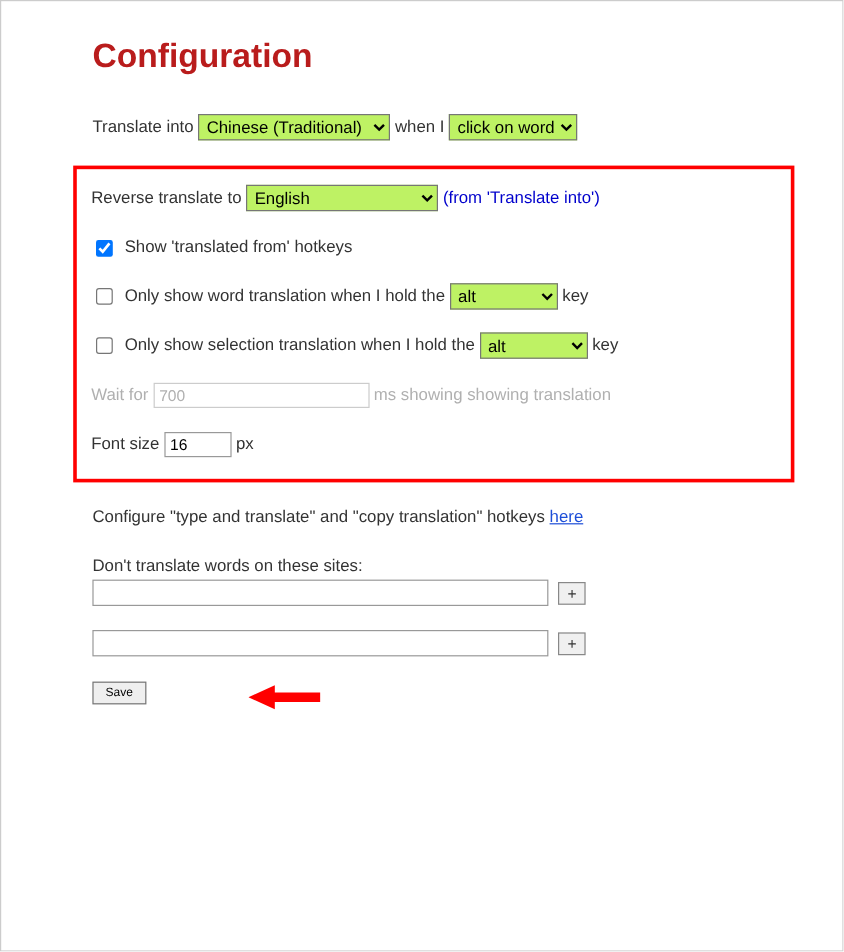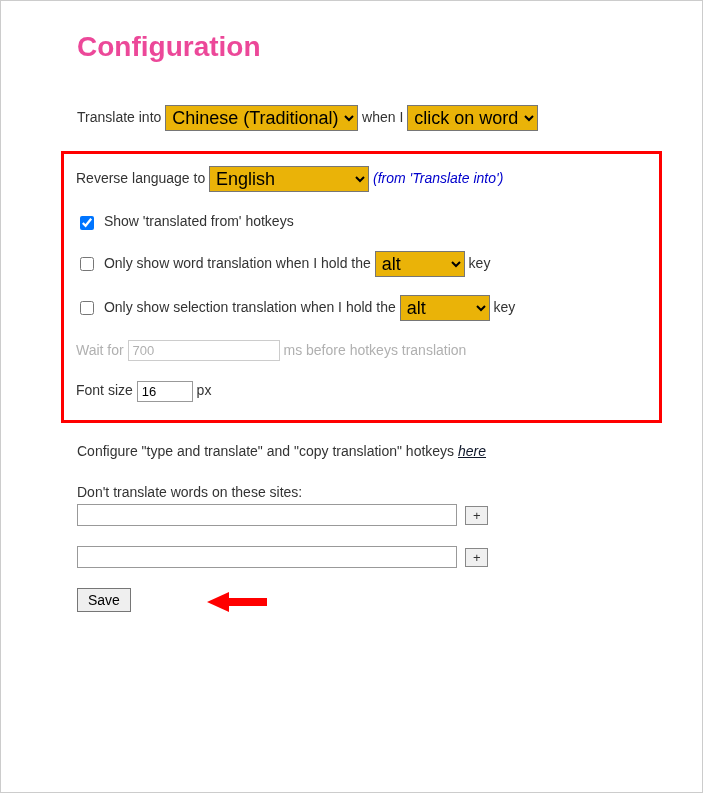--- a/index.html
+++ b/index.html
@@ -15,33 +15,33 @@
       width: 703px;
       height: 793px;
       border: 1px solid #ccc;
       padding: 20px 30px 20px 76px;
       position: relative;
     }
     h1 {
       font-family: Verdana, Geneva, sans-serif;
       font-size: 28px;
       font-weight: bold;
-      margin: 10px 0 42px 0;
-      color: #ec4899;
+      margin: 10px 0 30px 0;
+      color: #b91c1c;
     }
     .row {
       margin-bottom: 20px;
       line-height: 1.8;
     }
     select {
       font-family: Arial, sans-serif;
-      font-size: 18px;
+      font-size: 14px;
       padding: 1px 2px;
       border: 1px solid #767676;
-      background: #eab308;
+      background: #bef264;
       vertical-align: middle;
     }
     select.wide { min-width: 160px; }
     select.mid { min-width: 130px; }
     select.small { min-width: 90px; }
     .redbox {
       border: 3px solid red;
       padding: 12px 12px 14px 12px;
       margin-left: -16px;
       margin-right: 10px;
@@ -51,32 +51,32 @@
       margin-bottom: 18px;
       line-height: 1.6;
     }
     .opt:last-child { margin-bottom: 4px; }
     input[type="checkbox"] {
       vertical-align: middle;
       margin-right: 6px;
       width: 14px;
       height: 14px;
     }
-    .note-blue { color: #0000cc; font-style: italic; }
-    .link { color: #0f172a; text-decoration: underline; cursor: pointer; font-style: italic; }
+    .note-blue { color: #0000cc; }
+    .link { color: #1d4ed8; text-decoration: underline; cursor: pointer; }
     .disabled-text { color: #b0b0b0; }
     input[type="text"], input[type="number"] {
       font-family: Arial, sans-serif;
       font-size: 13px;
       padding: 2px 4px;
       border: 1px solid #999;
       vertical-align: middle;
     }
     input[type="text"].wait-input {
-      width: 152px;
+      width: 180px;
       color: #b0b0b0;
       border: 1px solid #ccc;
     }
     input[type="number"].fontsize {
       width: 56px;
     }
     .sites-label { margin-bottom: 4px; }
     .sites-row { margin-bottom: 20px; }
     .sites-input {
       width: 380px;
@@ -89,21 +89,21 @@
       padding: 1px 7px;
       font-size: 13px;
       vertical-align: middle;
       margin-left: 4px;
       cursor: pointer;
     }
     .save-btn {
       border: 1px solid #767676;
       background: #efefef;
       padding: 3px 10px;
-      font-size: 14px;
+      font-size: 10px;
       cursor: pointer;
       font-family: Arial, sans-serif;
     }
     .save-row {
       margin-top: 20px;
       position: relative;
     }
     .arrow {
       position: absolute;
       left: 130px;
@@ -126,21 +126,21 @@
     <span>when I</span>
     <select class="small">
       <option>click on word</option>
     </select>
   </div>
 
 
   <div class="redbox">
 
     <div class="opt">
-      <span>Reverse language to</span>
+      <span>Reverse translate to</span>
       <select class="wide">
         <option>English</option>
       </select>
       <span class="note-blue">(from 'Translate into')</span>
     </div>
 
 
     <div class="opt">
       <input type="checkbox" checked="" style="">
       <span>Show 'translated from' hotkeys</span>
@@ -160,21 +160,21 @@
       <span>Only show selection translation when I hold the</span>
       <select class="small">
         <option>alt</option>
       </select>
       <span>key</span>
     </div>
 
     <div class="opt disabled-text">
       <span>Wait for</span>
       <input type="text" class="wait-input" value="700" style="">
-      <span>ms before hotkeys translation</span>
+      <span>ms showing showing translation</span>
     </div>
 
 
     <div class="opt">
       <span>Font size</span>
       <input type="number" class="fontsize" value="16" style="">
       <span>px</span>
     </div>
 
   </div>

